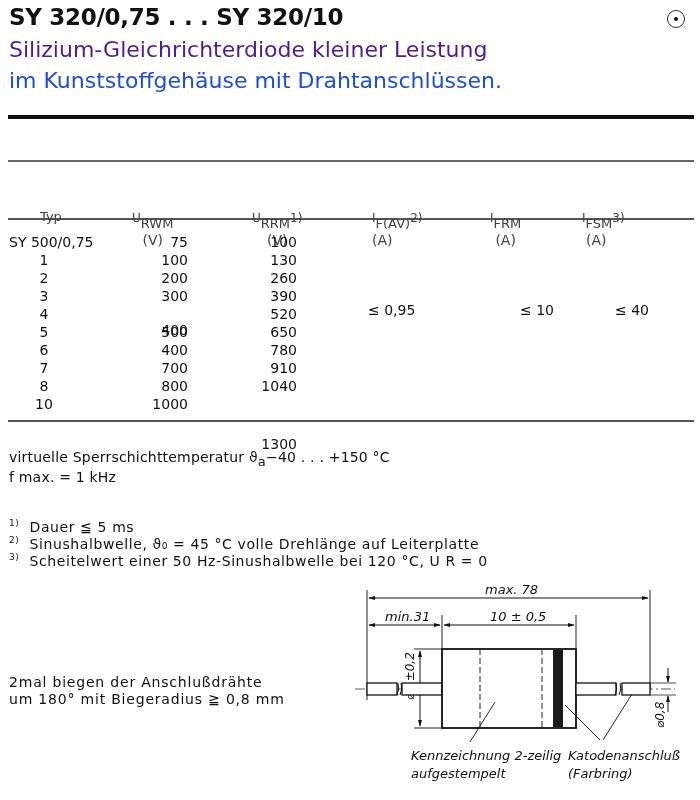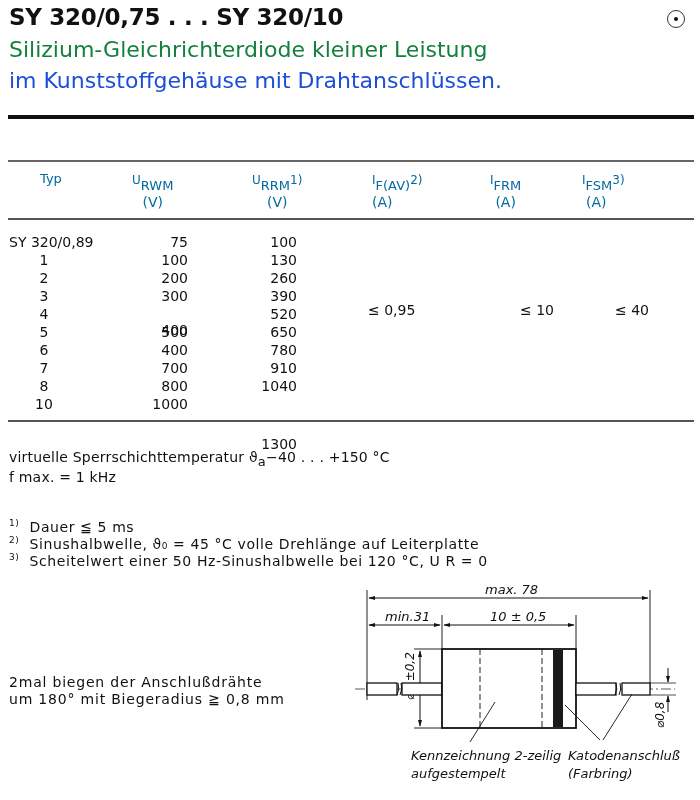--- a/index.html
+++ b/index.html
@@ -1,29 +1,29 @@
 <!DOCTYPE html>
 <html><head>
 <meta charset="utf-8">
 <style>
   html, body { margin: 0; padding: 0; background: #ffffff; }
   body { width: 700px; height: 800px; position: relative; overflow: hidden; color: #111; font-family: "DejaVu Sans", sans-serif; }
   .abs { position: absolute; }
   #title { left: 9px; top: 4px; font-size: 23px; font-weight: bold; letter-spacing: -0.3px; color: #111; }
-  #sub1 { left: 9px; top: 37px; font-size: 22px; letter-spacing: 0px; color: #15803d; }
+  #sub1 { left: 9px; top: 37px; font-size: 22px; letter-spacing: 0px; color: #4c1d95; }
   #sub2 { left: 9px; top: 68px; font-size: 22px; color: #1d4ed8; }
   #mark { left: 667px; top: 10px; width: 16px; height: 16px; border: 1.6px solid #333; border-radius: 50%; }
   #mark::after { content: ""; position: absolute; left: 6px; top: 6px; width: 4px; height: 4px; background: #111; border-radius: 50%; }
   .rule { position: absolute; left: 8px; right: 6px; background: #222; }
   #rule1 { top: 115px; height: 4px; background: #111; }
   #rule2 { top: 160px; height: 1.5px; background: #666; }
   #rule3 { top: 218px; height: 1.5px; background: #555; }
   #rule4 { top: 420px; height: 1.5px; background: #555; }
 
-  .hd { position: absolute; font-size: 14px; color: #0369a1; text-align: center; line-height: 17px; }
+  .hd { position: absolute; font-size: 14px; color: #404040; text-align: center; line-height: 17px; margin-top: 38px; }
   .hd sub { font-size: 13px; vertical-align: -3px; }
   .hd sup { font-size: 12px; vertical-align: 3px; }
   .hd .sym { font-size: 12px; vertical-align: 3px; }
 
   .cell { position: absolute; font-size: 14px; line-height: 18px; }
   .col-typ { left: 9px; width: 100px; text-align: right; }
   .col-typ.first { text-align: left; }
   .col-urwm { left: 120px; width: 68px; text-align: right; }
   .col-urrm { left: 235px; width: 62px; text-align: right; }
   .span-val { position: absolute; top: 302px; font-size: 14px; }
@@ -68,21 +68,21 @@
 <div class="hd" style="left:490px; top:172px;">
   <div><span class="sym">I</span><sub>FRM</sub></div>
   <div>(A)</div>
 </div>
 <div class="hd" style="left:582px; top:172px; text-align:left;">
   <div><span class="sym">I</span><sub>FSM</sub><sup>3)</sup></div>
   <div style="padding-left:4px;">(A)</div>
 </div>
 
 <div id="rows">
-  <div class="cell col-typ first" style="top:233px;">SY 320/0,89</div>
+  <div class="cell col-typ first" style="top:233px;">SY 500/0,75</div>
   <div class="cell col-urwm" style="top:233px;">75</div>
   <div class="cell col-urrm" style="top:233px;">100</div>
 
   <div class="cell" style="top:251px; left:9px; width:70px; text-align:center;">1</div>
   <div class="cell col-urwm" style="top:251px;">100</div>
   <div class="cell col-urrm" style="top:251px;">130</div>
 
   <div class="cell" style="top:269px; left:9px; width:70px; text-align:center;">2</div>
   <div class="cell col-urwm" style="top:269px;">200</div>
   <div class="cell col-urrm" style="top:269px;">260</div>

